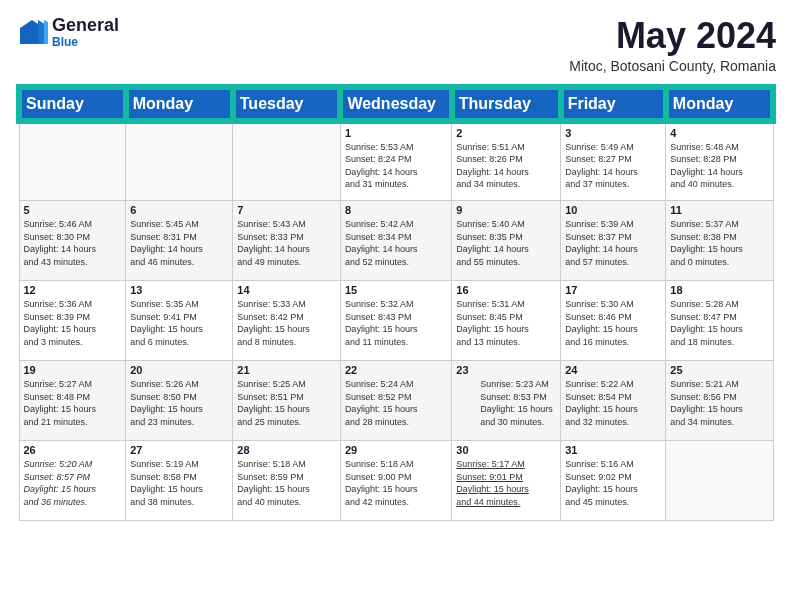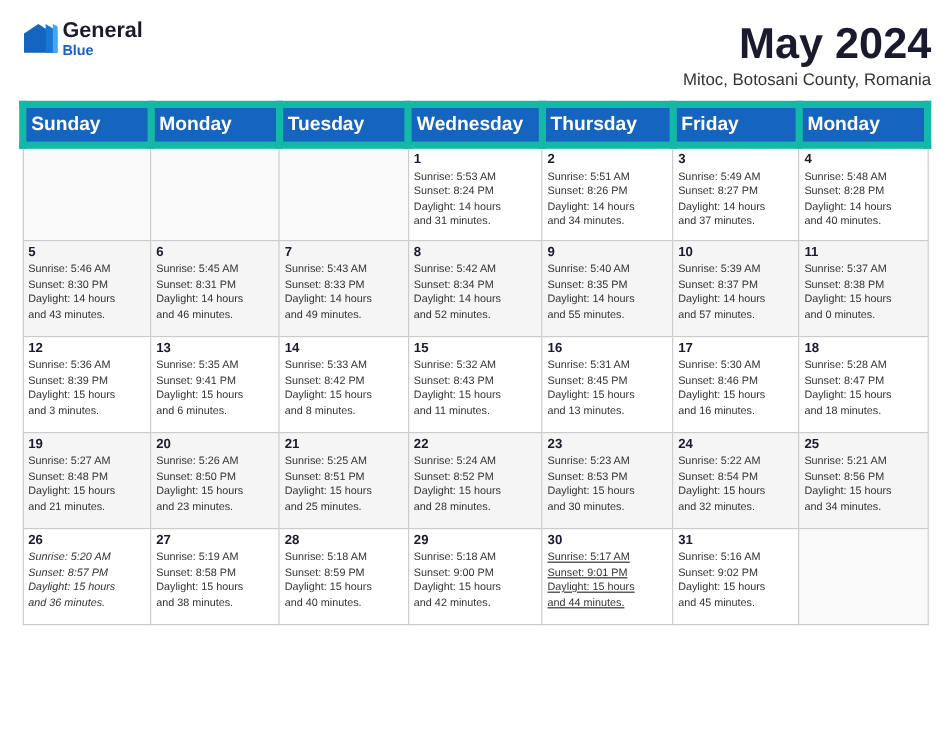--- a/index.html
+++ b/index.html
@@ -290,21 +290,21 @@
         </td>
         <td>
           <span class="day-number">22</span>
           <div class="day-info" style="white-space: pre-line;">Sunrise: 5:24 AM
 Sunset: 8:52 PM
 Daylight: 15 hours
 and 28 minutes.</div>
         </td>
         <td>
           <span class="day-number">23</span>
-          <div class="day-info" style="white-space: pre-line;">Sunrise: 5:23 AM
+          <div class="day-info" style="white-space: pre-line; margin-left: 24px;">Sunrise: 5:23 AM
 Sunset: 8:53 PM
 Daylight: 15 hours
 and 30 minutes.</div>
         </td>
         <td>
           <span class="day-number">24</span>
           <div class="day-info" style="white-space: pre-line;">Sunrise: 5:22 AM
 Sunset: 8:54 PM
 Daylight: 15 hours
 and 32 minutes.</div>

